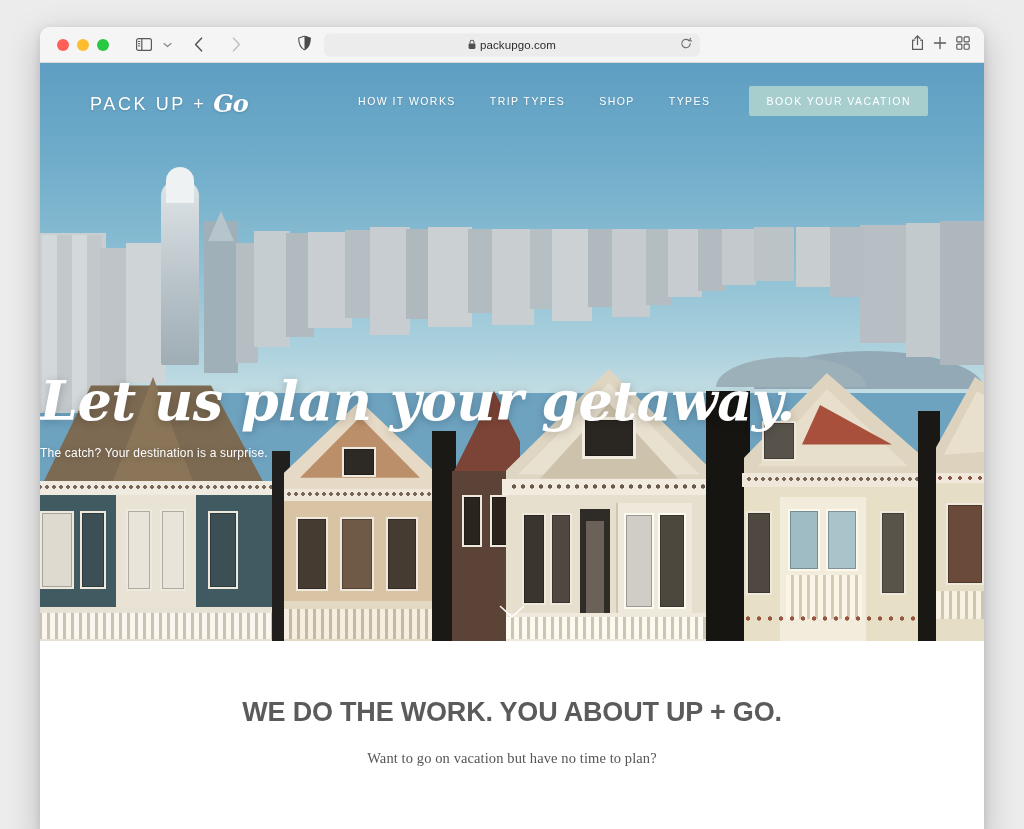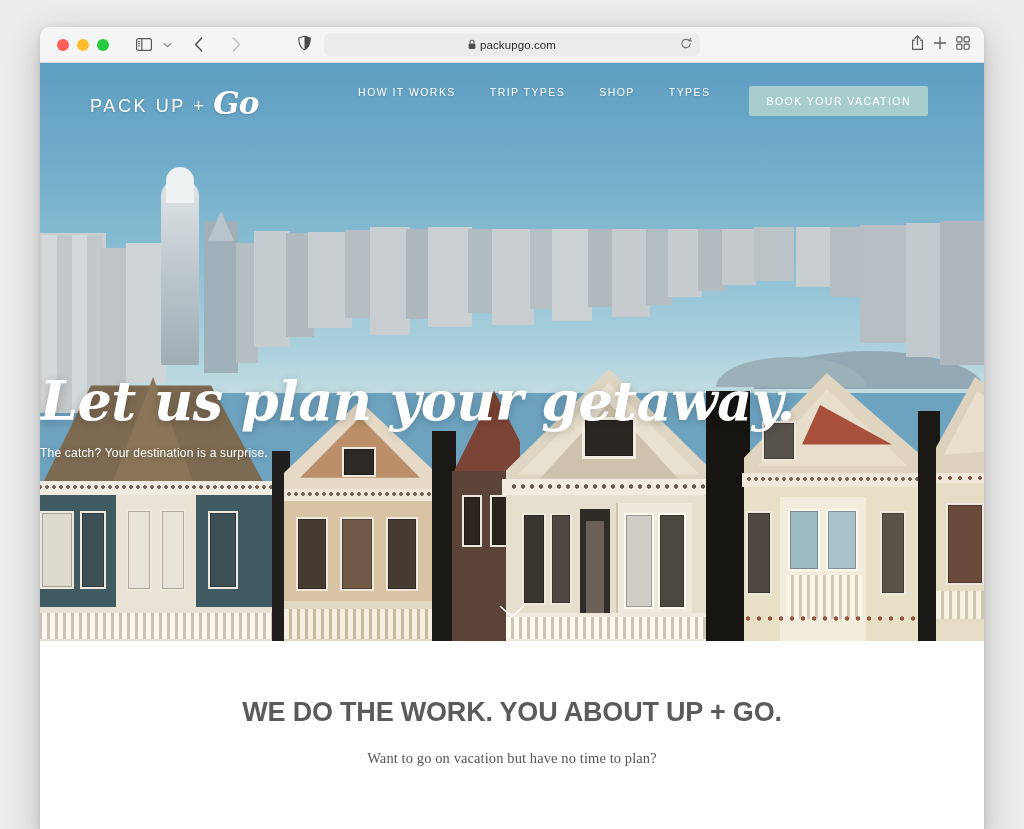--- a/index.html
+++ b/index.html
@@ -185,31 +185,31 @@
     font-family: "Liberation Sans", sans-serif;
     font-size: 18px;
     letter-spacing: 2.6px;
     font-weight: 400;
     text-shadow: 0 1px 3px rgba(0,0,0,.18);
   }
   .logo-go {
     font-family: "DejaVu Serif", serif;
     font-style: italic;
     font-weight: 700;
-    font-size: 31px;
+    font-size: 24px;
     letter-spacing: -1px;
     text-shadow: 0 1px 3px rgba(0,0,0,.18);
     position: relative;
     top: 2px;
   }
 
   .nav-links {
     margin-left: auto;
     display: flex;
-    align-items: flex-start;
+    align-items: center;
     gap: 0;
     margin-right: 56px;
   }
   .nav-link {
     color: #ffffff;
     font-size: 10.5px;
     letter-spacing: 1.45px;
     padding: 0 17px;
     text-decoration: none;
     white-space: nowrap;

